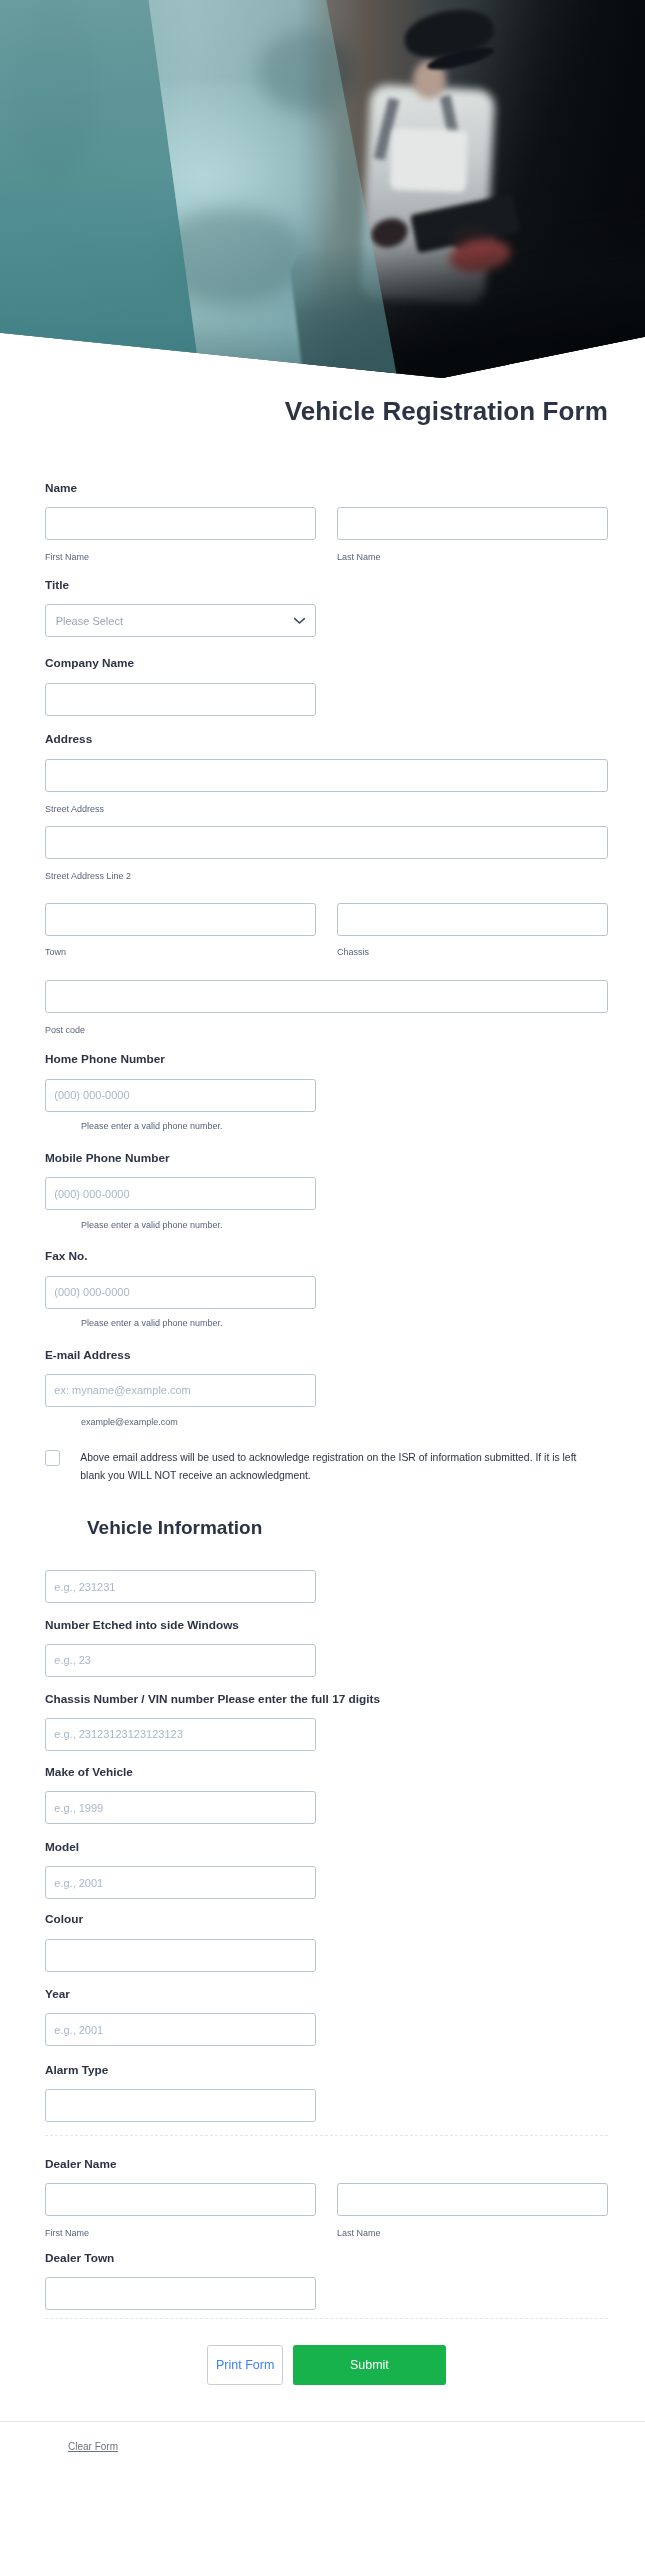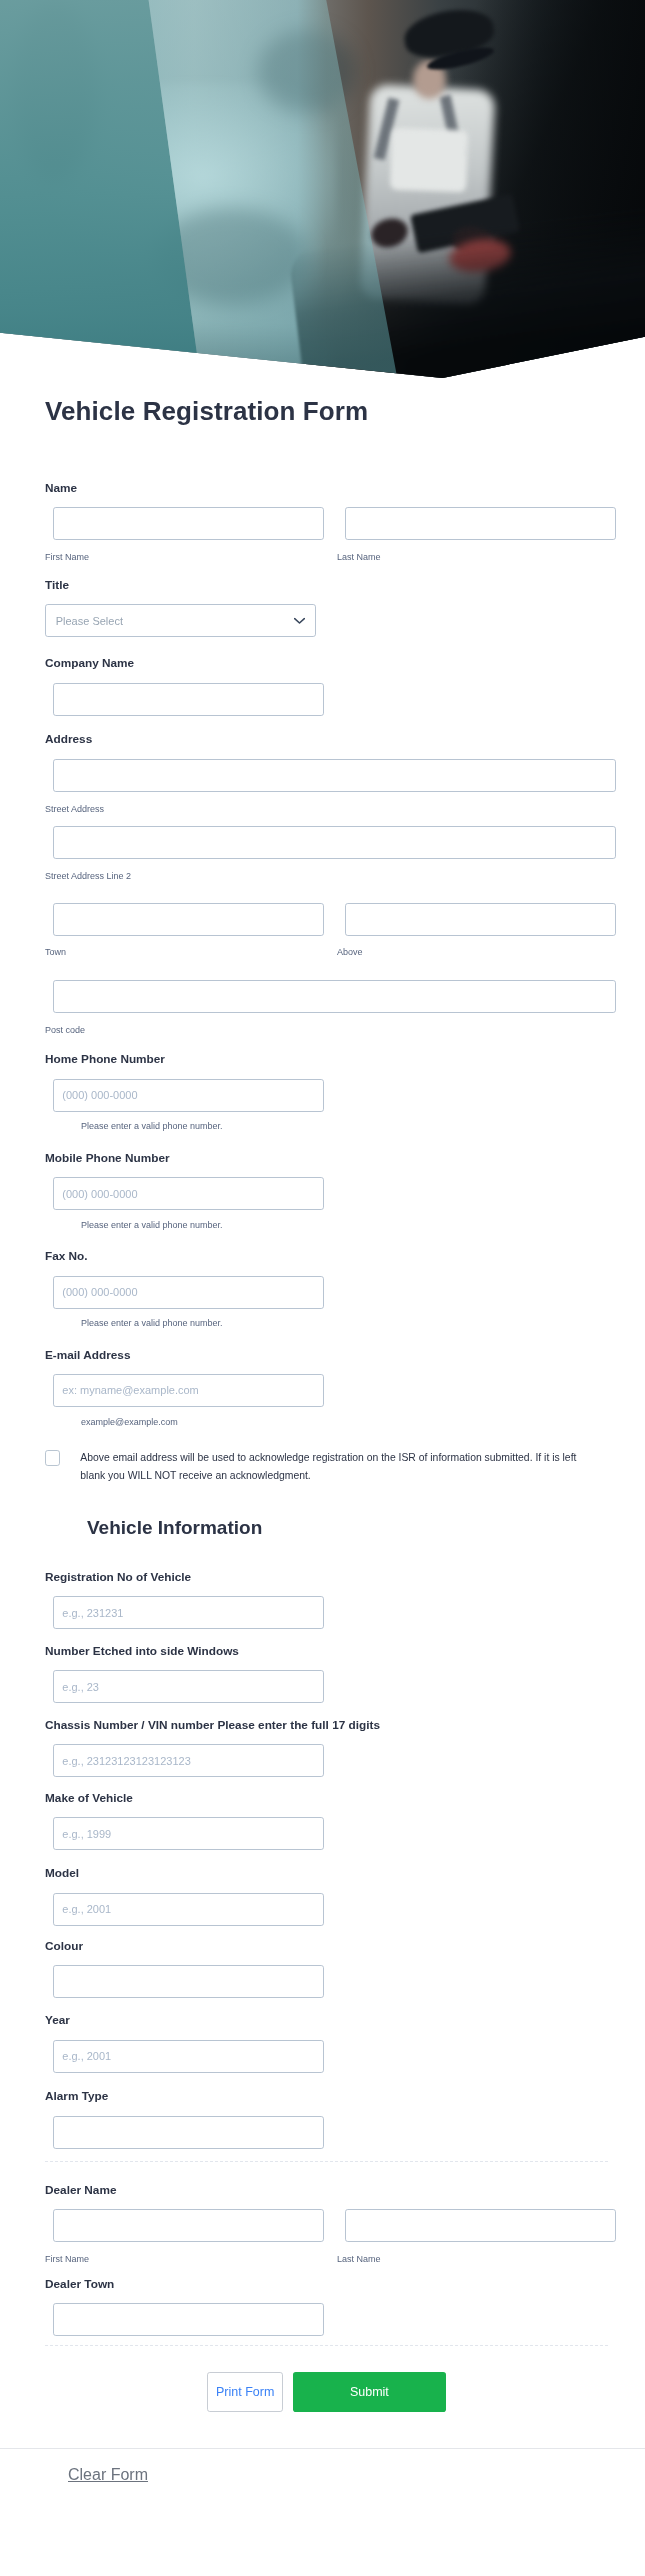--- a/index.html
+++ b/index.html
@@ -66,32 +66,31 @@
     background:linear-gradient(172deg, rgba(105,156,158,0.96) 0%, rgba(79,141,144,0.95) 45%, rgba(52,118,124,0.96) 100%);
     clip-path:polygon(0 0, 23% 0, 31% 100%, 0 100%);
   }
   .hero-stripe-b {
     inset:0;
     background:linear-gradient(172deg, rgba(150,205,208,0.40) 0%, rgba(120,186,190,0.42) 60%, rgba(96,168,174,0.5) 100%);
     clip-path:polygon(23% 0, 50.5% 0, 61.5% 100%, 31% 100%);
   }
 
   
-  .page-title-wrap { padding:18px 38px 0 45px; }
+  .page-title-wrap { padding:18px 38px 0 45px;text-align:right; }
   .page-title { font-size:26px; line-height:31px; font-weight:bold; color:#2c3345; letter-spacing:0.1px; }
 
   .form { padding:54px 38px 0 45px; }
   .field { margin-bottom:19.4px; }
   .flabel { display:block; font-size:11.8px; line-height:15.3px; font-weight:bold; color:#2c3345; margin-bottom:11px; }
   .tbox {
     display:block; width:271px; height:33px; background:#fff;
     border:0.7px solid #b8c4d2; border-radius:2.8px; outline:none;
     font-family:"Liberation Sans", sans-serif; font-size:11px; color:#2c3345;
     padding:0 8.3px;
-    margin-left:8px;
   }
   .tbox::placeholder { color:#a9b7c9; opacity:1; }
   .tbox.full { width:100%; }
   .row2 { display:flex; gap:21px; }
   .col { width:271px; }
   .col .tbox { width:100%; }
   .sublabel { font-size:9px; line-height:10.4px; color:#57647e; margin-top:11.8px; }
   .helper { font-size:9px; line-height:10.4px; color:#57647e; margin-top:9.7px;margin-left:36px; }
 
   .selectbox {
@@ -119,21 +118,21 @@
 
   .btnrow { display:flex; justify-content:center; gap:9.7px; margin-top:26px; padding-bottom:36px; }
   .btn {
     height:40px; border-radius:2.8px; font-family:"Liberation Sans", sans-serif;
     font-size:12.5px; cursor:pointer;
   }
   .btn-print { width:76px; background:#fff; border:0.7px solid #c8cdd4; color:#3b82f6; }
   .btn-submit { width:153px; background:#18b24c; border:none; color:#fff; }
 
   .footer { border-top:0.7px solid #e4e6ea; padding:17.4px 0 19.4px 68px; }
-  .clear-link { font-size:16px; color:#6c737e; text-decoration:underline; cursor:pointer; }
+  .clear-link { font-size:10px; color:#6c737e; text-decoration:underline; cursor:pointer; }
 </style>
 </head>
 <body>
 
 <div class="hero">
   <div class="hero-base"></div>
   <div class="hero-glow"></div>
   <div class="blob bg-blob1"></div>
   <div class="blob bg-blob2"></div>
   <div class="blob bg-blob3"></div>
@@ -198,21 +197,21 @@
     <div class="sublabel">Street Address</div>
     <input class="tbox full mt18" type="text" style="">
     <div class="sublabel">Street Address Line 2</div>
     <div class="row2 mt30">
       <div class="col">
         <input class="tbox" type="text" style="">
         <div class="sublabel">Town</div>
       </div>
       <div class="col">
         <input class="tbox" type="text" style="">
-        <div class="sublabel">Above</div>
+        <div class="sublabel">Chassis</div>
       </div>
     </div>
     <input class="tbox full" style="margin-top: 22px;" type="text">
     <div class="sublabel">Post code</div>
   </div>
 
   <div class="field" style="margin-bottom:19px;">
     <span class="flabel">Home Phone Number</span>
     <input class="tbox" type="text" placeholder="(000) 000-0000" style="">
     <div class="helper">Please enter a valid phone number.</div>
@@ -237,21 +236,20 @@
   </div>
 
   <div class="checkrow">
     <span class="checkbox"></span>
     <span class="checktext">Above email address will be used to acknowledge registration on the ISR of information submitted. If it is left blank you WILL NOT receive an acknowledgment.</span>
   </div>
 
   <h2 class="section-title">Vehicle Information</h2>
 
   <div class="field after-section" style="margin-bottom:14.6px;">
-    <span class="flabel">Registration No of Vehicle</span>
     <input class="tbox" type="text" placeholder="e.g., 231231" style="">
   </div>
 
   <div class="field" style="margin-bottom:14.6px;">
     <span class="flabel">Number Etched into side Windows</span>
     <input class="tbox" type="text" placeholder="e.g., 23" style="">
   </div>
 
   <div class="field" style="margin-bottom:14px;">
     <span class="flabel">Chassis Number / VIN number Please enter the full 17 digits</span>

